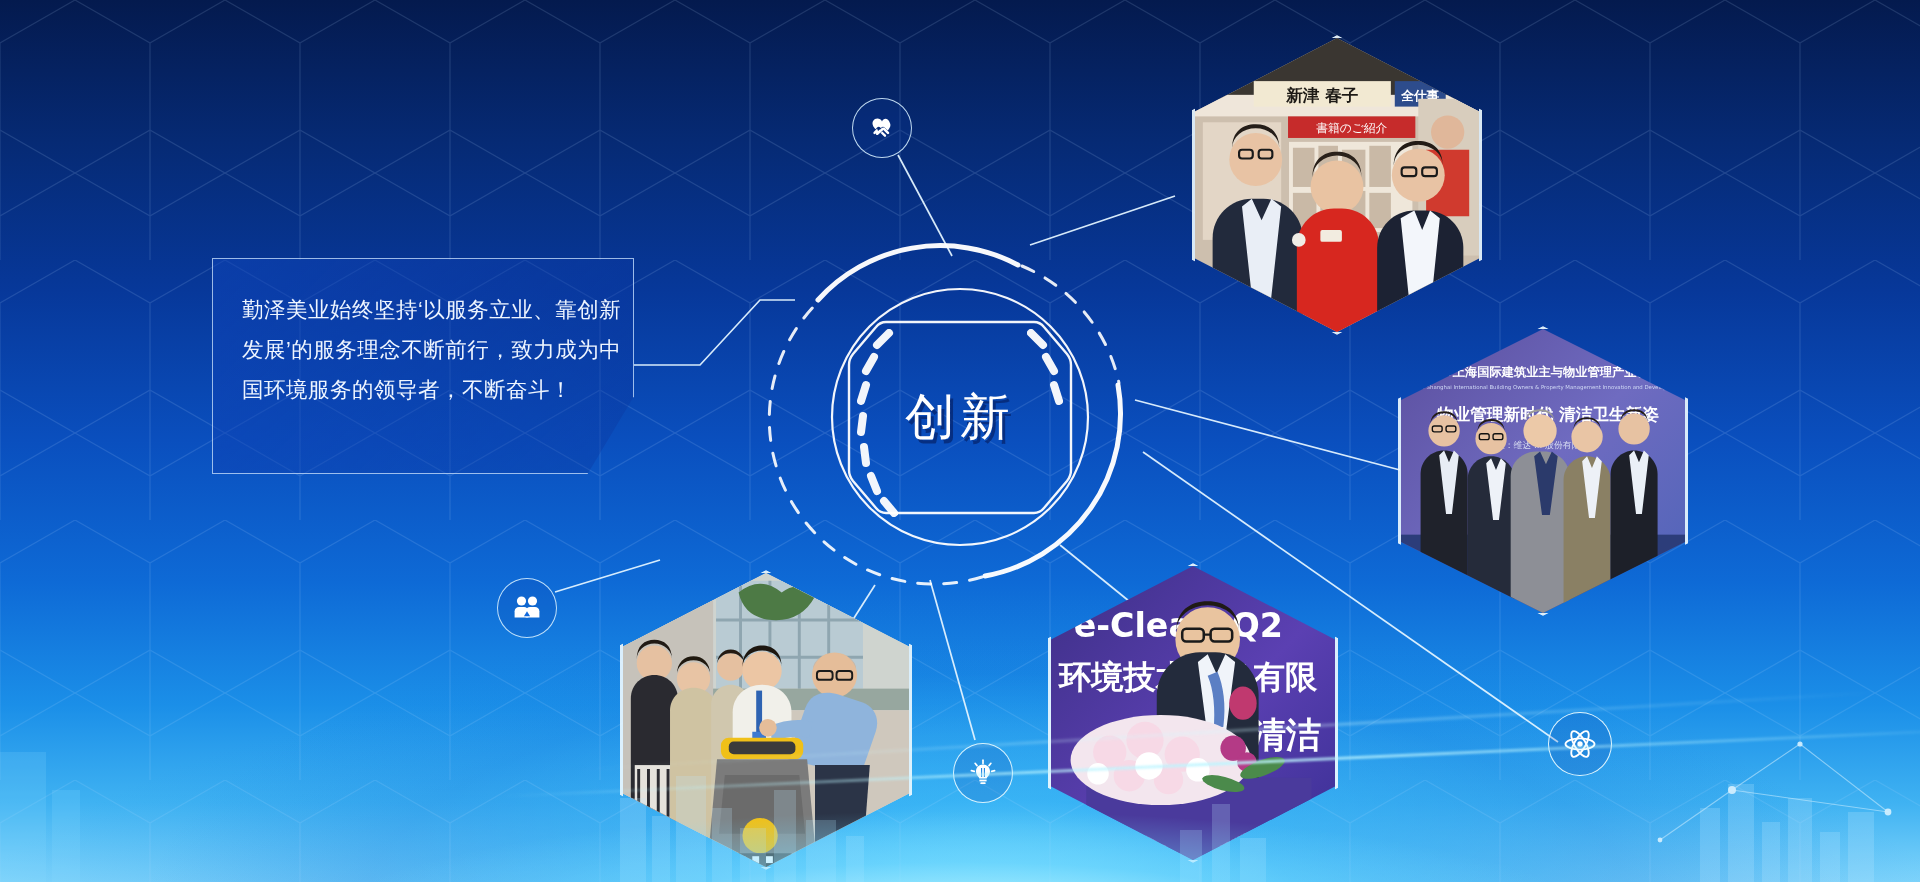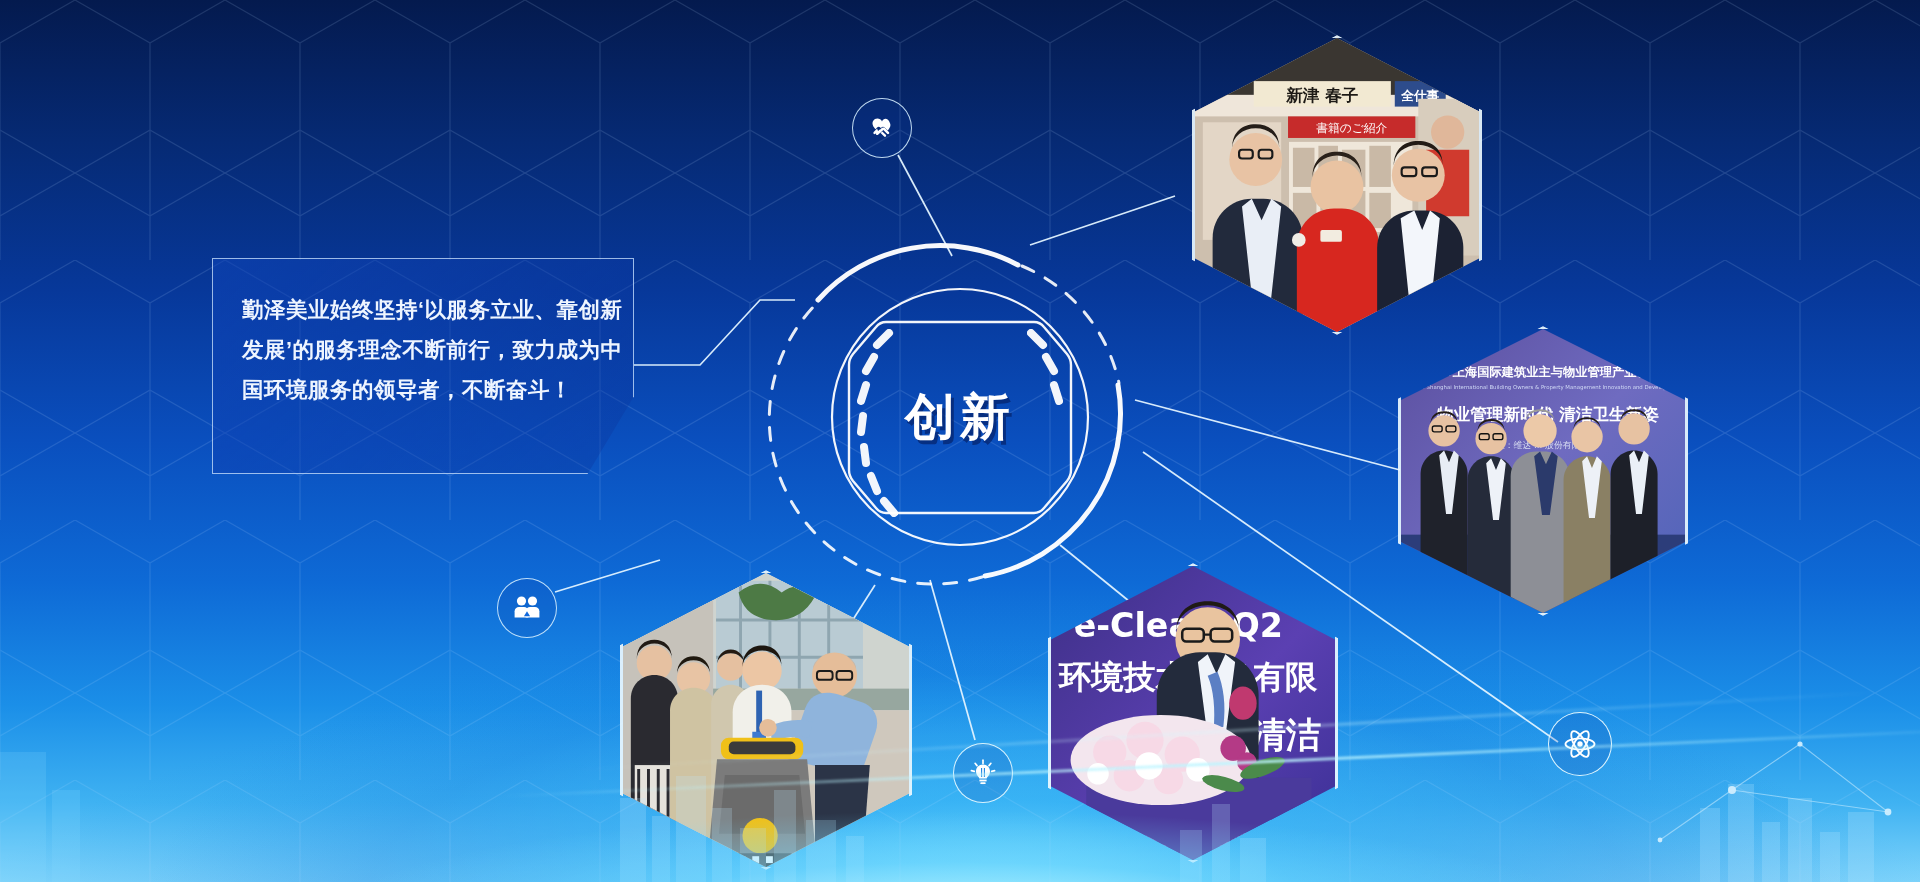--- a/index.html
+++ b/index.html
@@ -35,29 +35,29 @@
   .callout{
     position:absolute;left:212px;top:258px;width:422px;height:216px;
     box-sizing:border-box;
     border:1px solid rgba(205,230,255,.75);
     background:linear-gradient(135deg, rgba(14,68,185,.55), rgba(9,48,150,.30));
     clip-path:polygon(0 0, 100% 0, 100% 64%, 89% 100%, 0 100%);
   }
   .callout-text{
     position:absolute;left:242px;top:290px;width:398px;
     color:#eef5ff;font-size:21.5px;line-height:40px;letter-spacing:.5px;
-    text-indent:0;white-space:pre-wrap;font-weight:bold;
+    text-indent:0;white-space:pre-wrap;
   }
 
   
   .hub{position:absolute;left:795px;top:252px;width:330px;height:330px;}
   .hub-label{
     position:absolute;left:0;top:0;width:330px;height:330px;
     display:flex;flex-direction:column;align-items:center;justify-content:center;
-    color:#fff;font-weight:700;font-size:50px;line-height:62px;letter-spacing:5px;
+    color:#fff;font-weight:400;font-size:50px;line-height:62px;letter-spacing:5px;
     text-shadow:3px 4px 0 rgba(6,36,110,.75);
     pointer-events:none;
   }
 
   
   .badge{
     position:absolute;width:58px;height:58px;border-radius:50%;
     border:1.6px solid rgba(215,240,255,.88);
     display:flex;align-items:center;justify-content:center;
     background:rgba(10,60,165,.18);

